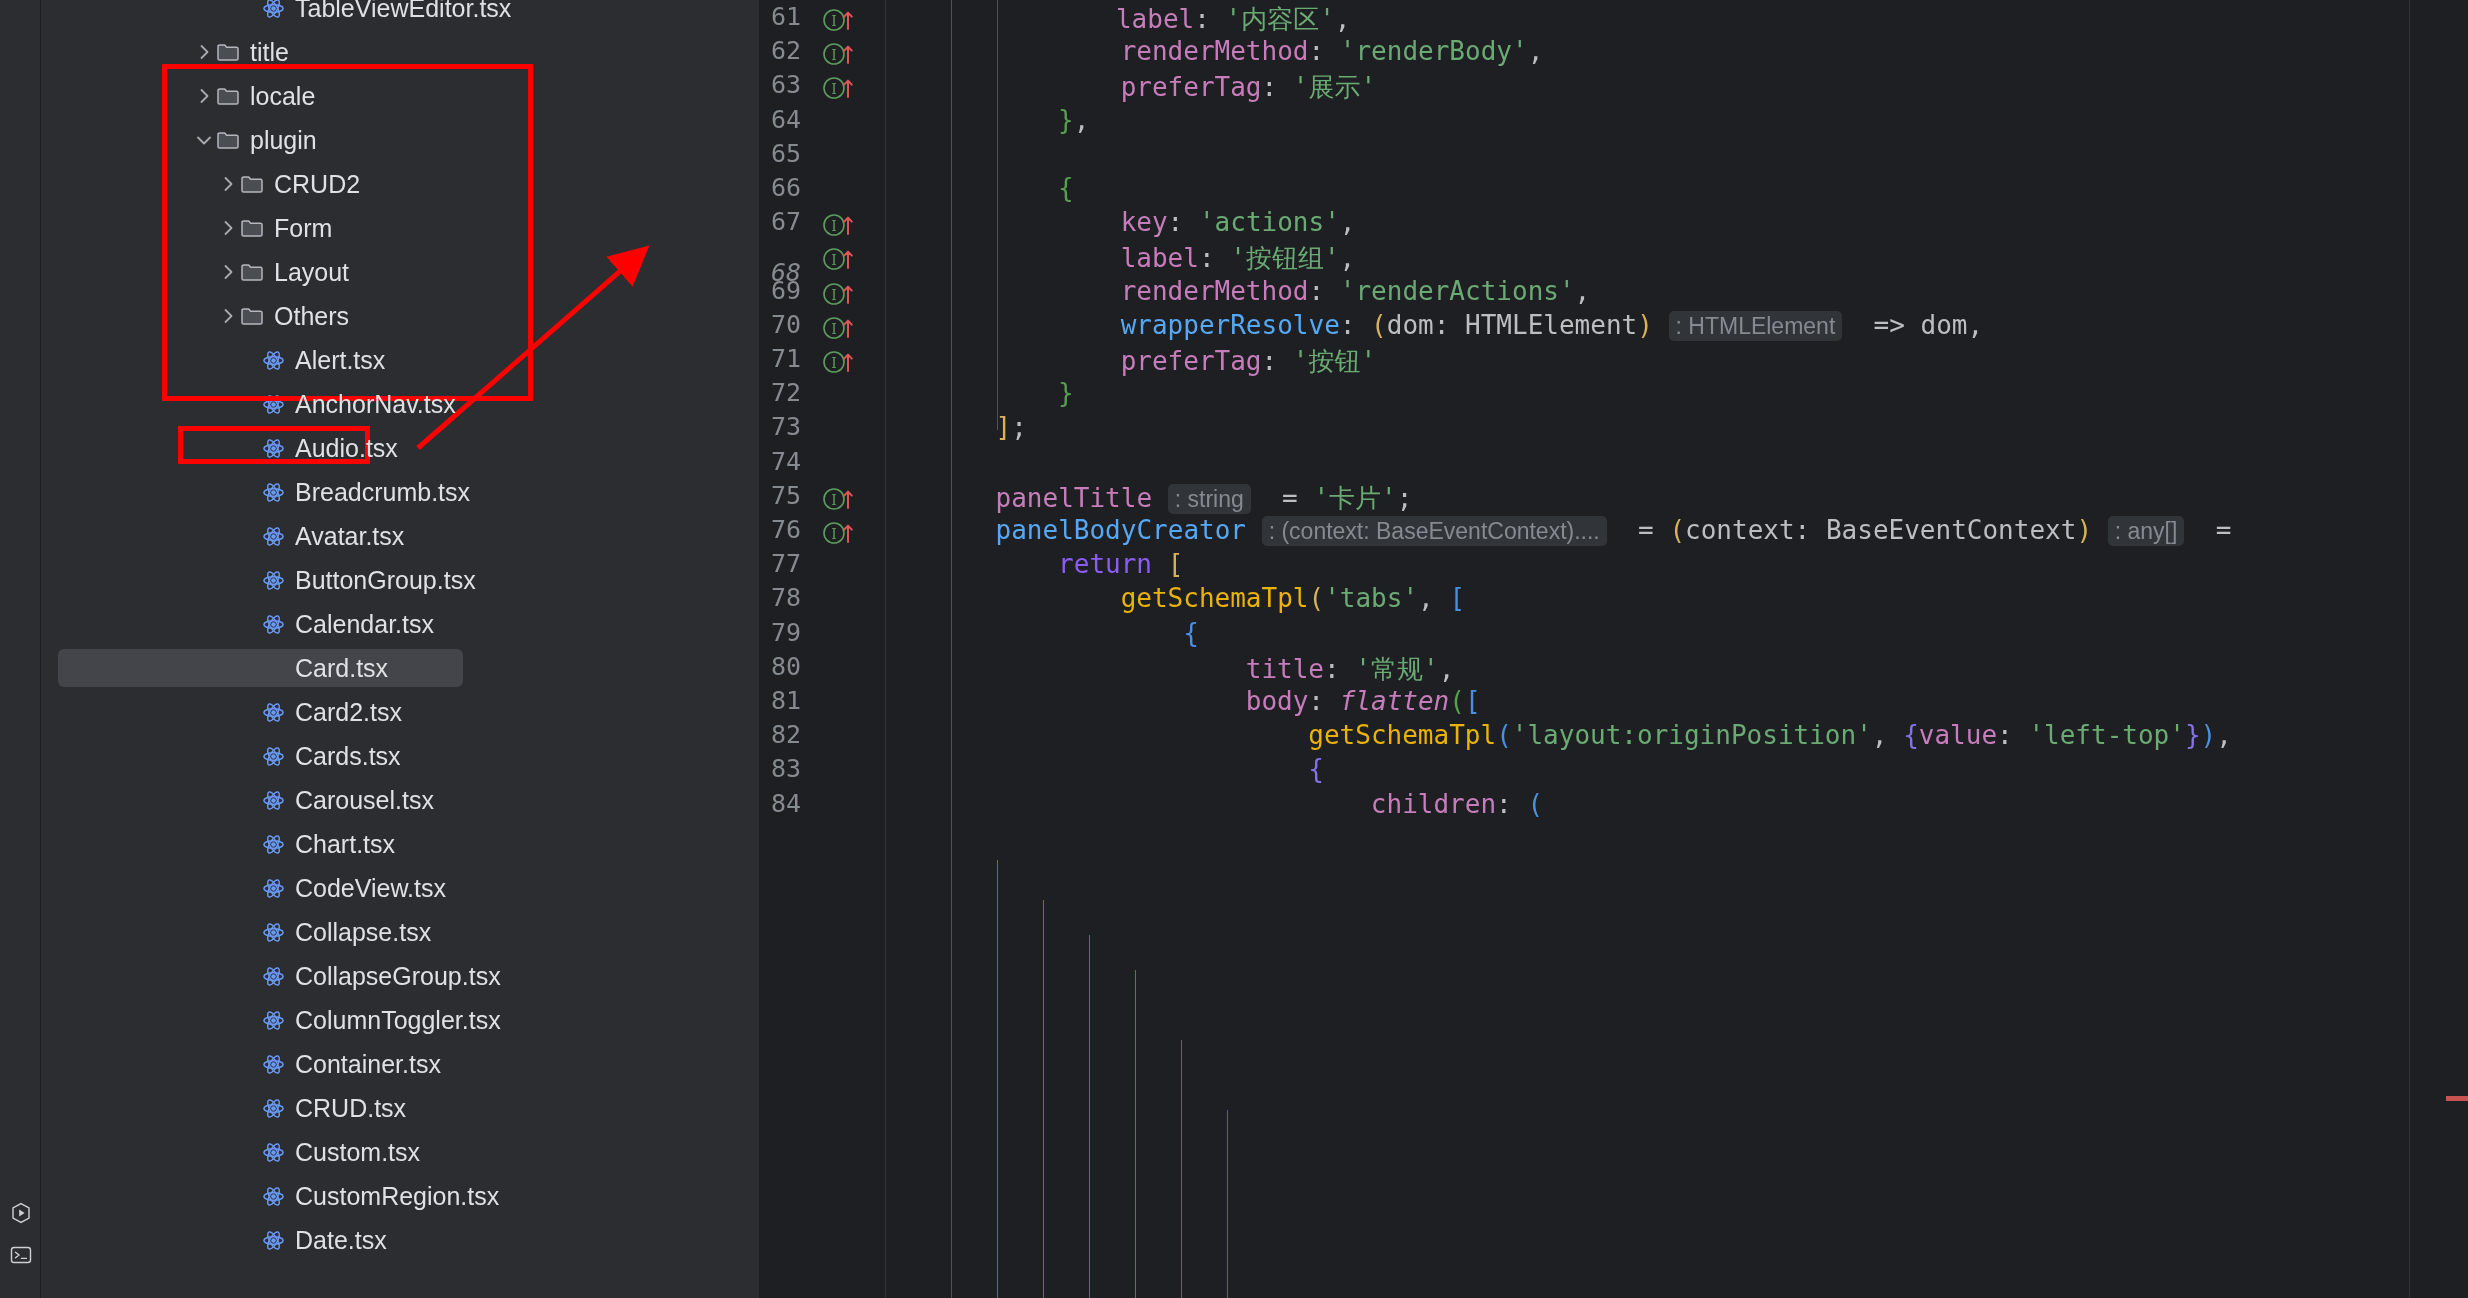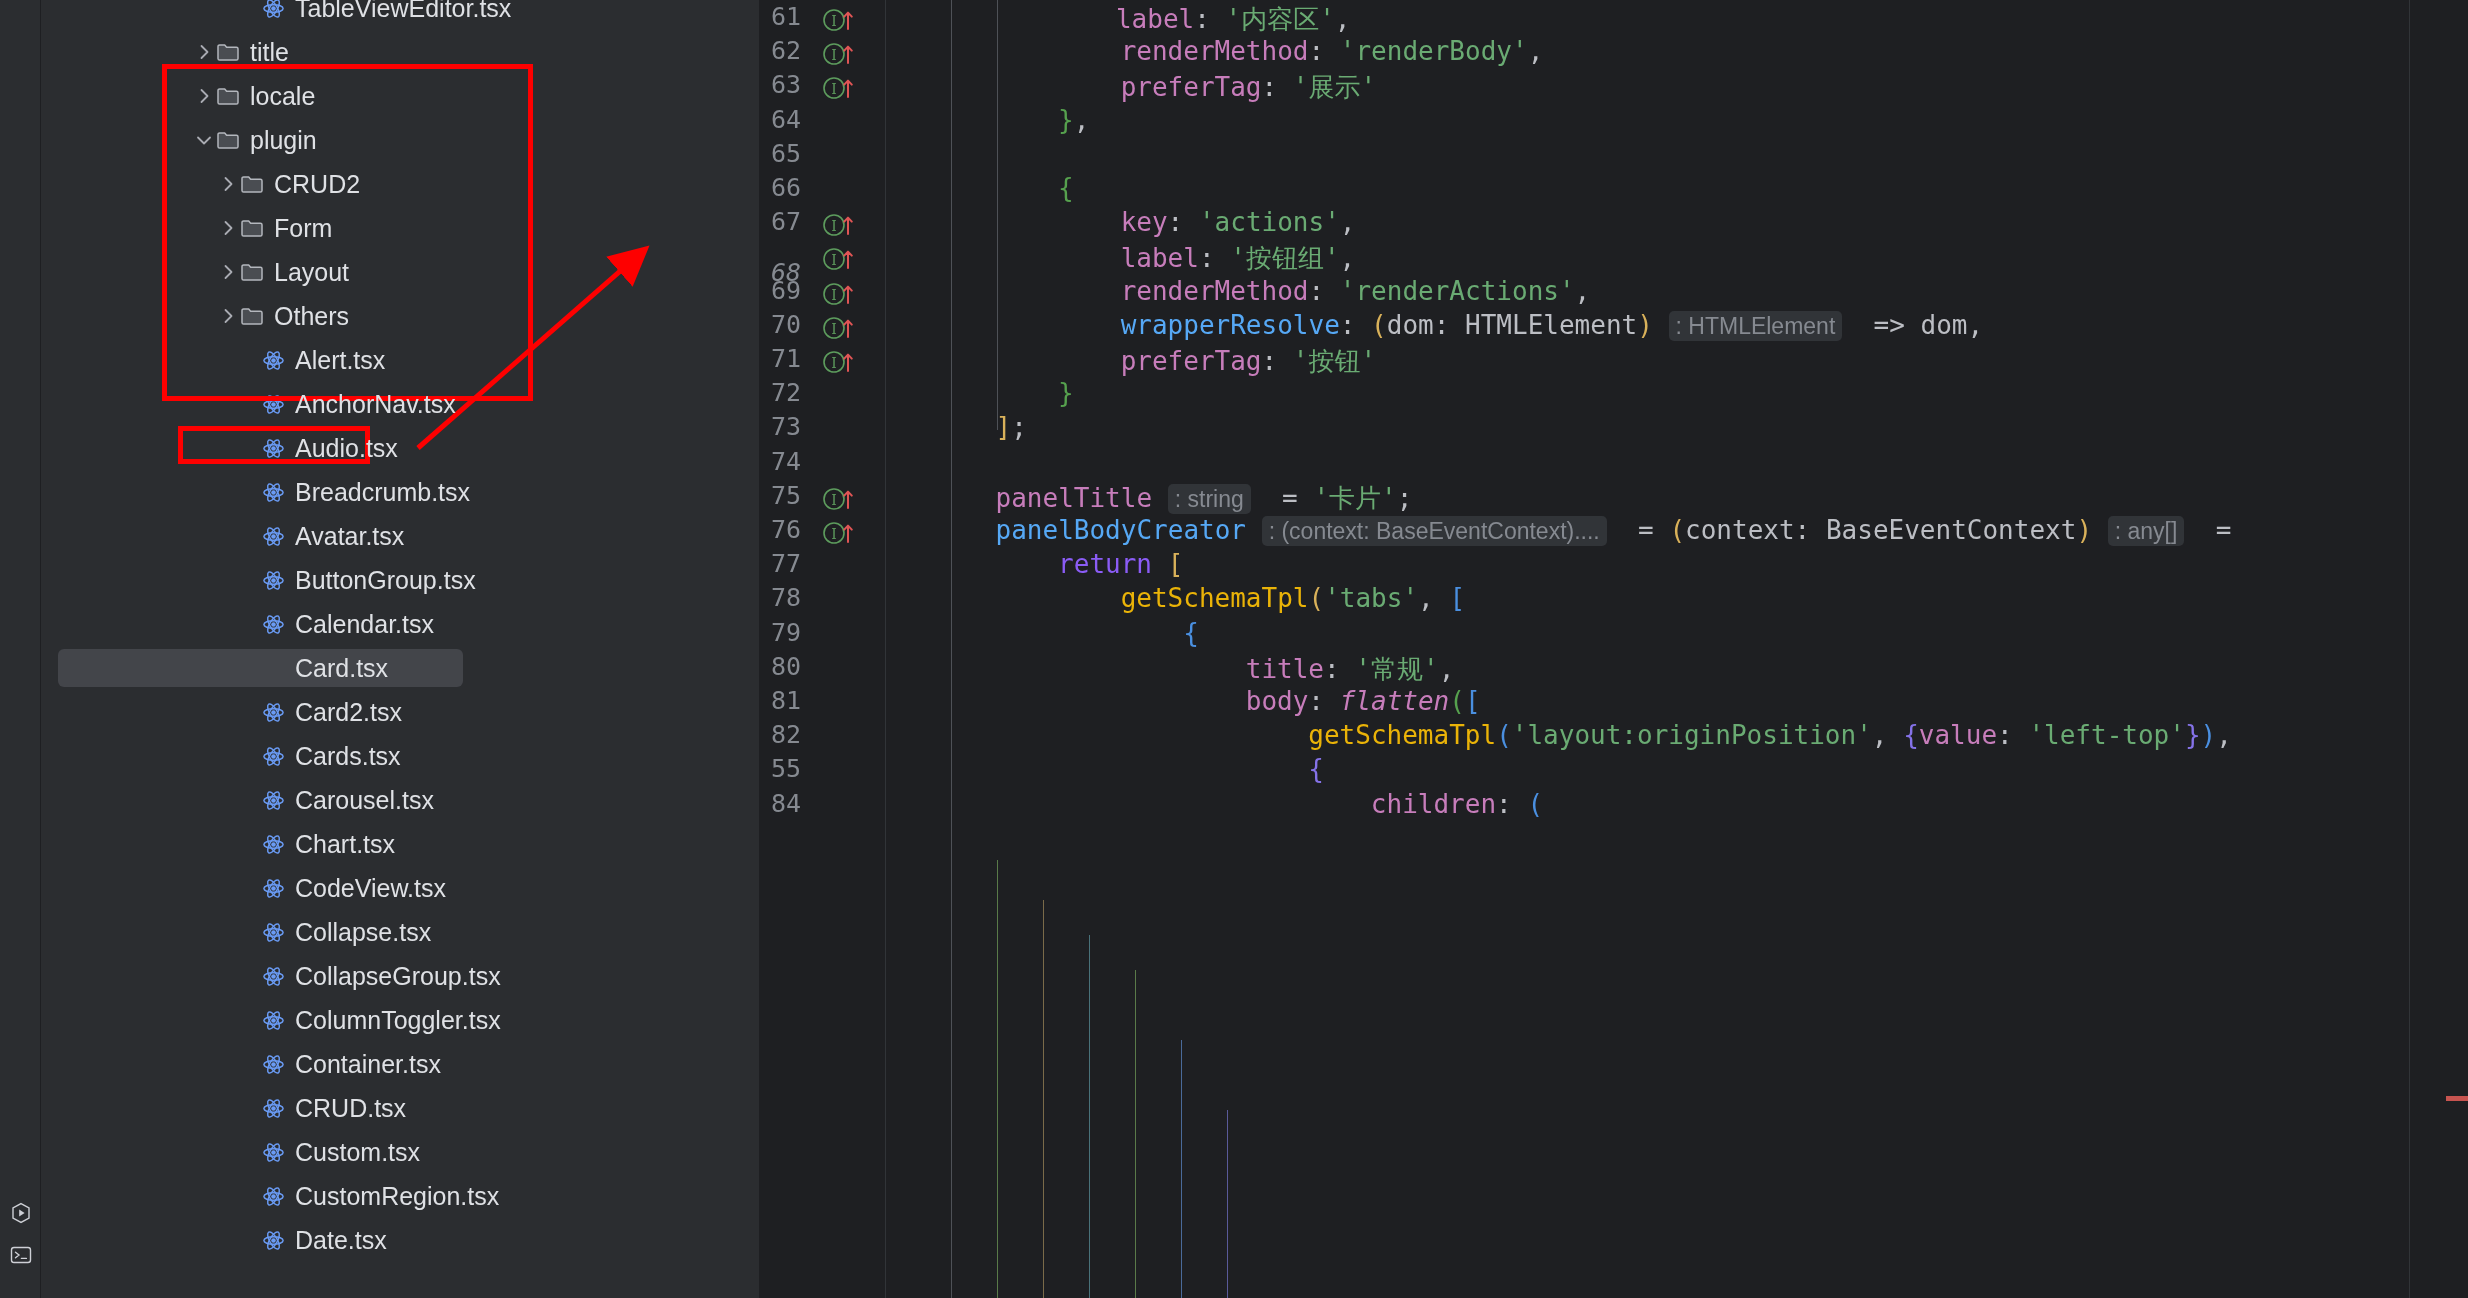--- a/index.html
+++ b/index.html
@@ -512,21 +512,21 @@
             <circle cx="13" cy="16" r="10" stroke="#5d9c5d" stroke-width="1.6"></circle>
             <text x="13" y="22" font-size="14" fill="#5d9c5d" text-anchor="middle" font-family="DejaVu Serif, serif">I</text>
             <path d="M27 25 L27 9 M23.2 12.6 L27 8.6 L30.8 12.6" stroke="#e05555" stroke-width="2" stroke-linecap="round" stroke-linejoin="round"></path>
           </svg></div>
         <div class="ln" style="top: 549.2px;">77</div>
         <div class="ln" style="top: 583.4px;">78</div>
         <div class="ln" style="top: 617.6px;">79</div>
         <div class="ln" style="top: 651.8px;">80</div>
         <div class="ln" style="top: 686px;">81</div>
         <div class="ln" style="top: 720.2px;">82</div>
-        <div class="ln" style="top: 754.4px;">55</div>
+        <div class="ln" style="top: 754.4px;">83</div>
         <div class="ln" style="top: 788.6px;">84</div>
       </div>
     <div class="gutter-sep"></div>
     <div class="fold-strip"></div>
     <div class="codearea" id="codearea">
         <div class="iguide" style="left: 18px; top: 0px; height: 1298px; background: rgb(78, 81, 87);"></div>
         <div class="iguide" style="left: 64px; top: 0px; height: 430px; background: rgb(78, 81, 87);"></div>
         <div class="iguide" style="left: 64px; top: 860px; height: 438px; background: rgb(89, 122, 73);"></div>
         <div class="iguide" style="left: 110px; top: 900px; height: 398px; background: rgb(122, 106, 73);"></div>
         <div class="iguide" style="left: 156px; top: 935px; height: 363px; background: rgb(73, 114, 122);"></div>

